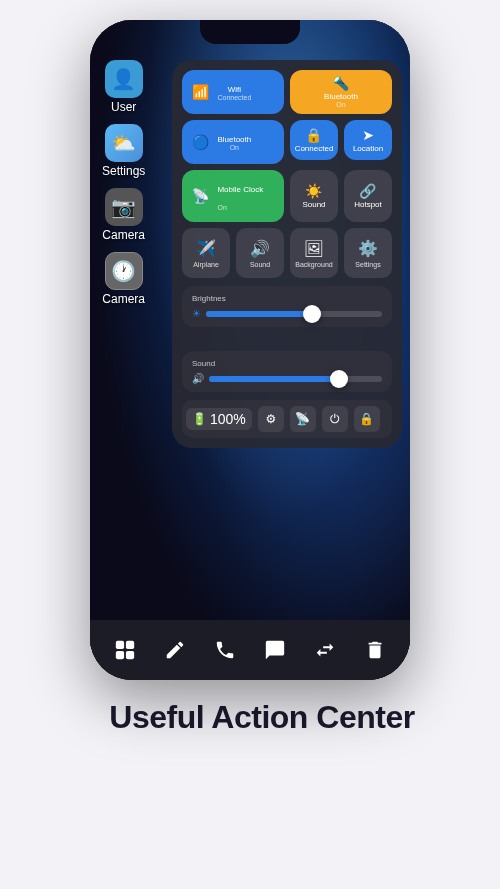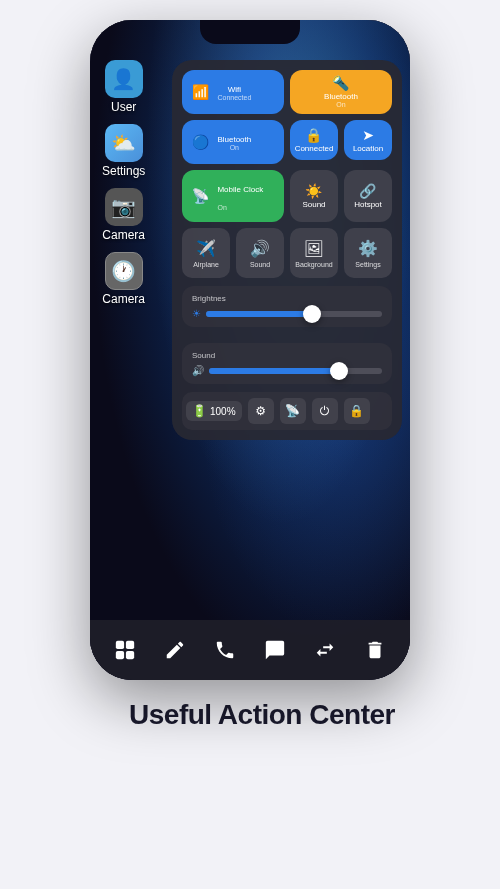--- a/index.html
+++ b/index.html
@@ -181,21 +181,21 @@
       color: rgba(255,255,255,0.8);
       margin-top: 3px;
       text-align: center;
     }
 
     
     .cc-sliders {
       margin-top: 8px;
       display: flex;
       flex-direction: column;
-      gap: 16px;
+      gap: 24px;
     }
 
     .slider-section {
       background: rgba(50, 50, 60, 0.8);
       border-radius: 12px;
       padding: 8px 10px;
     }
 
     .slider-label {
       font-size: 8px;
@@ -259,21 +259,21 @@
       border-radius: 6px;
       padding: 3px 6px;
     }
 
     .battery-icon {
       font-size: 12px;
       color: #4cd964;
     }
 
     .battery-text {
-      font-size: 10px;
+      font-size: 14px;
       color: white;
     }
 
     .cc-status-btn {
       width: 26px;
       height: 26px;
       background: rgba(70,70,80,0.8);
       border-radius: 6px;
       display: flex;
       align-items: center;
@@ -306,21 +306,21 @@
     }
 
     
     .text-section {
       margin-top: 18px;
       text-align: center;
       padding: 0 30px;
     }
 
     .main-title {
-      font-size: 28px;
+      font-size: 32px;
       font-weight: 800;
       color: #1a1a2e;
       letter-spacing: -0.5px;
       line-height: 1.2;
       margin-left: 24px;
     }
 
     .sub-text {
       font-size: 16px;
       color: #555;

